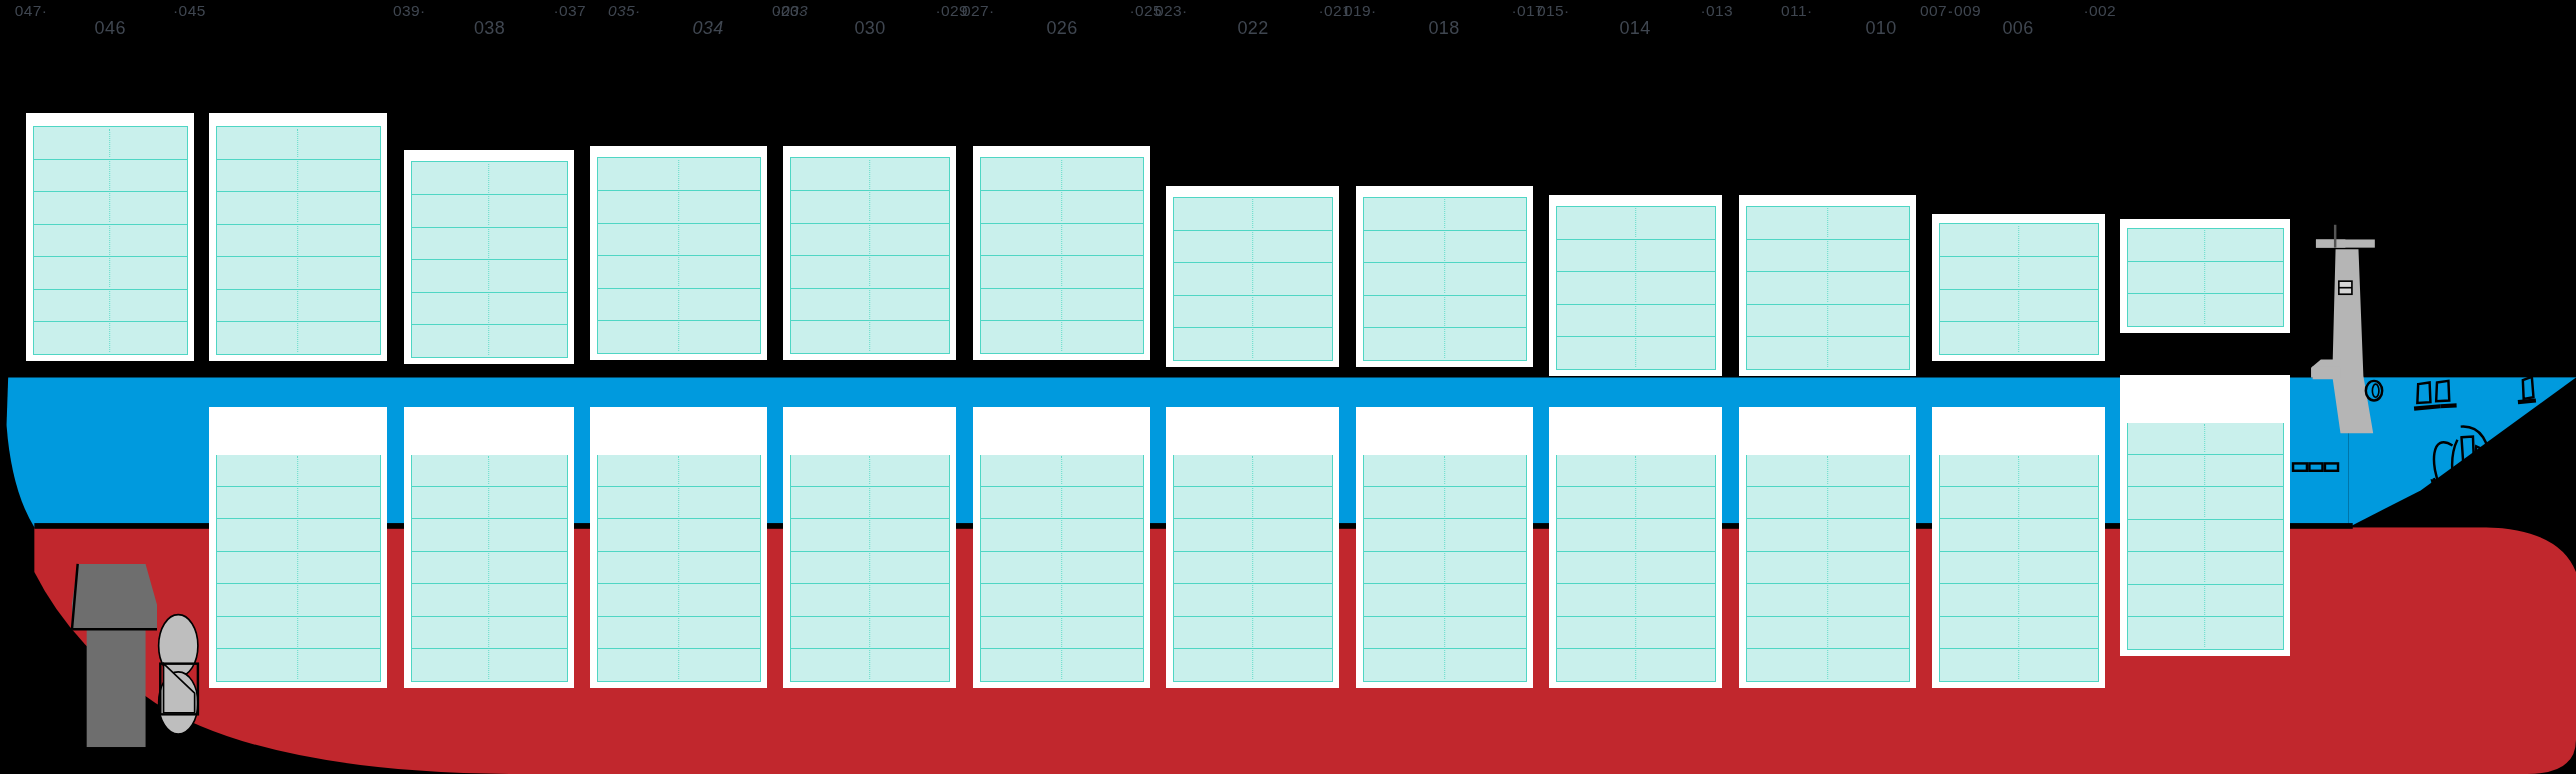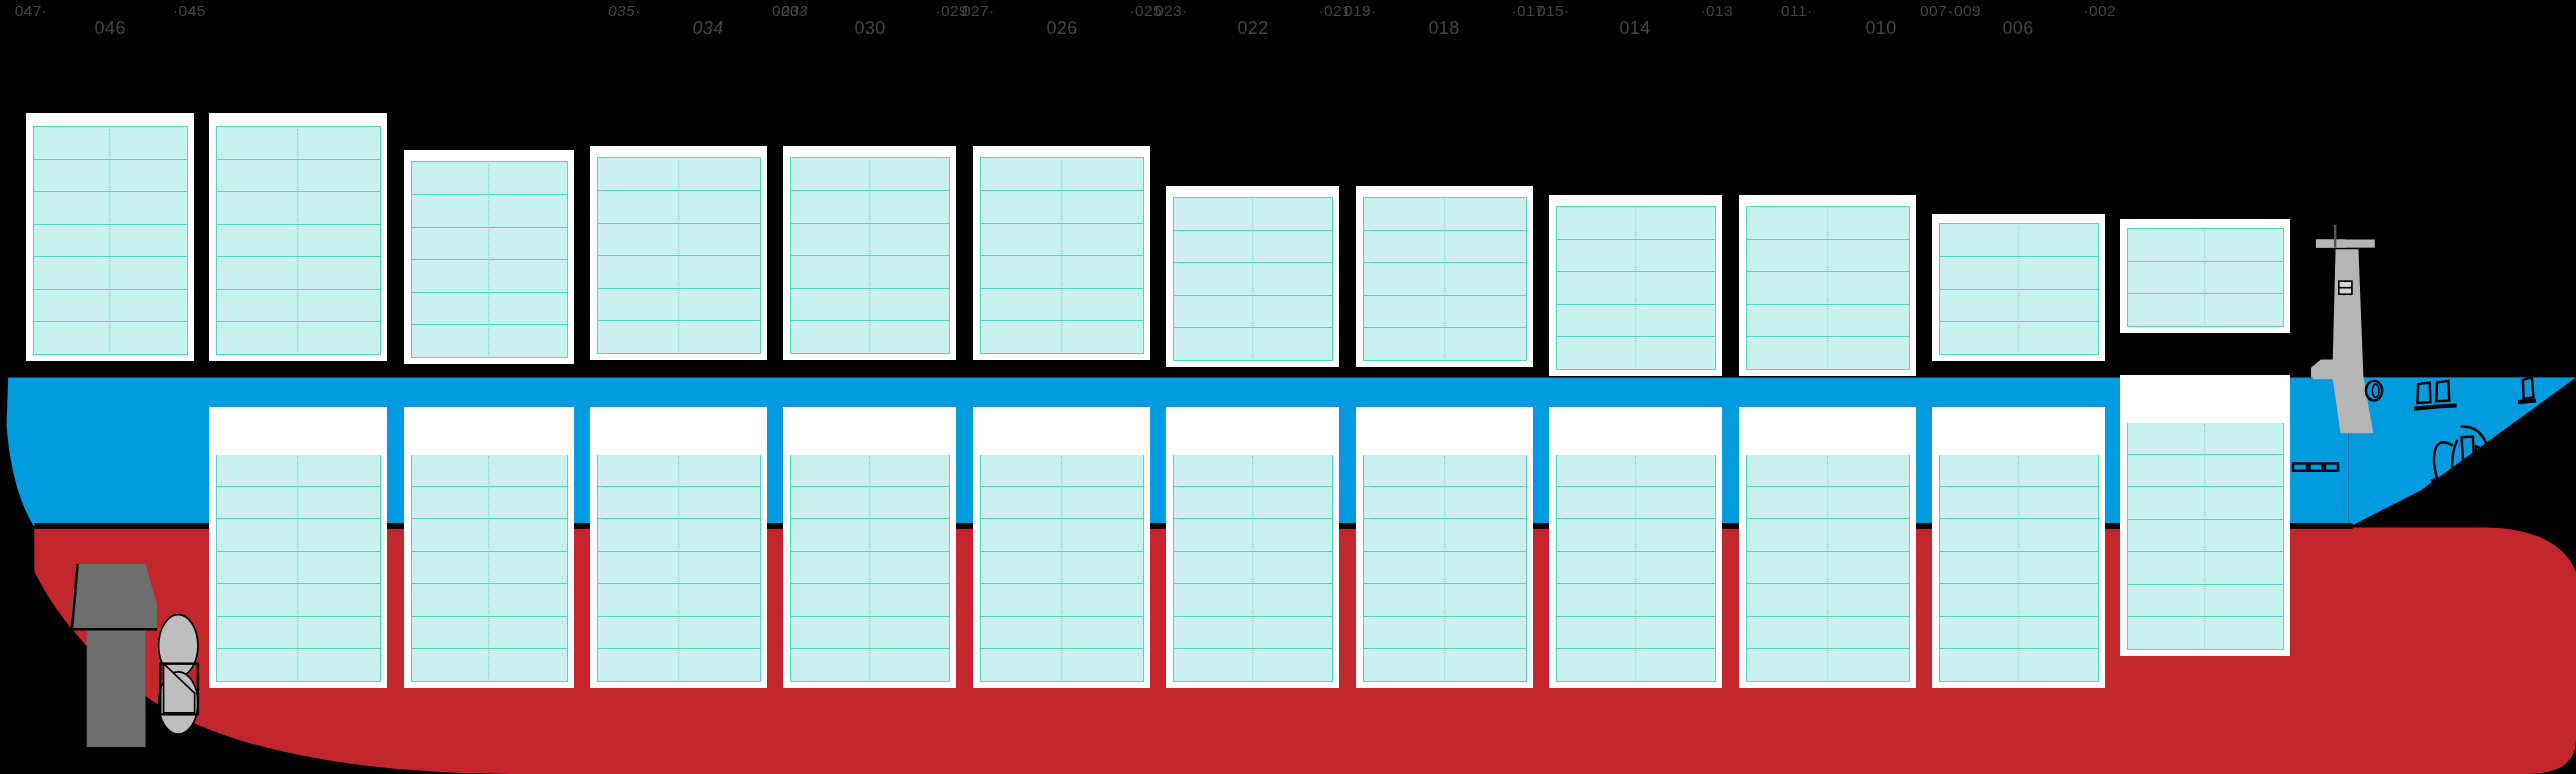--- a/index.html
+++ b/index.html
@@ -34,20 +34,25 @@
 </head>
 <body>
 
 <div id="stage">
 
   <div id="bay-header">
       <div class="bay-grp" style="left: 14.7px; width: 191px;">
         <span class="bay-odd left">047·</span>
         <span class="bay-odd right">·045</span>
         <span class="bay-even">046</span>
+      </div>
+      <div class="bay-grp" style="left: 393px; width: 193px;">
+        <span class="bay-odd left">039·</span>
+        <span class="bay-odd right">·037</span>
+        <span class="bay-even">038</span>
       </div>
       <div class="bay-grp" style="left: 608px; width: 200px; font-style: italic;">
         <span class="bay-odd left">035·</span>
         <span class="bay-odd right">·033</span>
         <span class="bay-even">034</span>
       </div>
       <div class="bay-grp" style="left: 772px; width: 196px;">
         <span class="bay-odd left">020·</span>
         <span class="bay-odd right">·029</span>
         <span class="bay-even">030</span>

